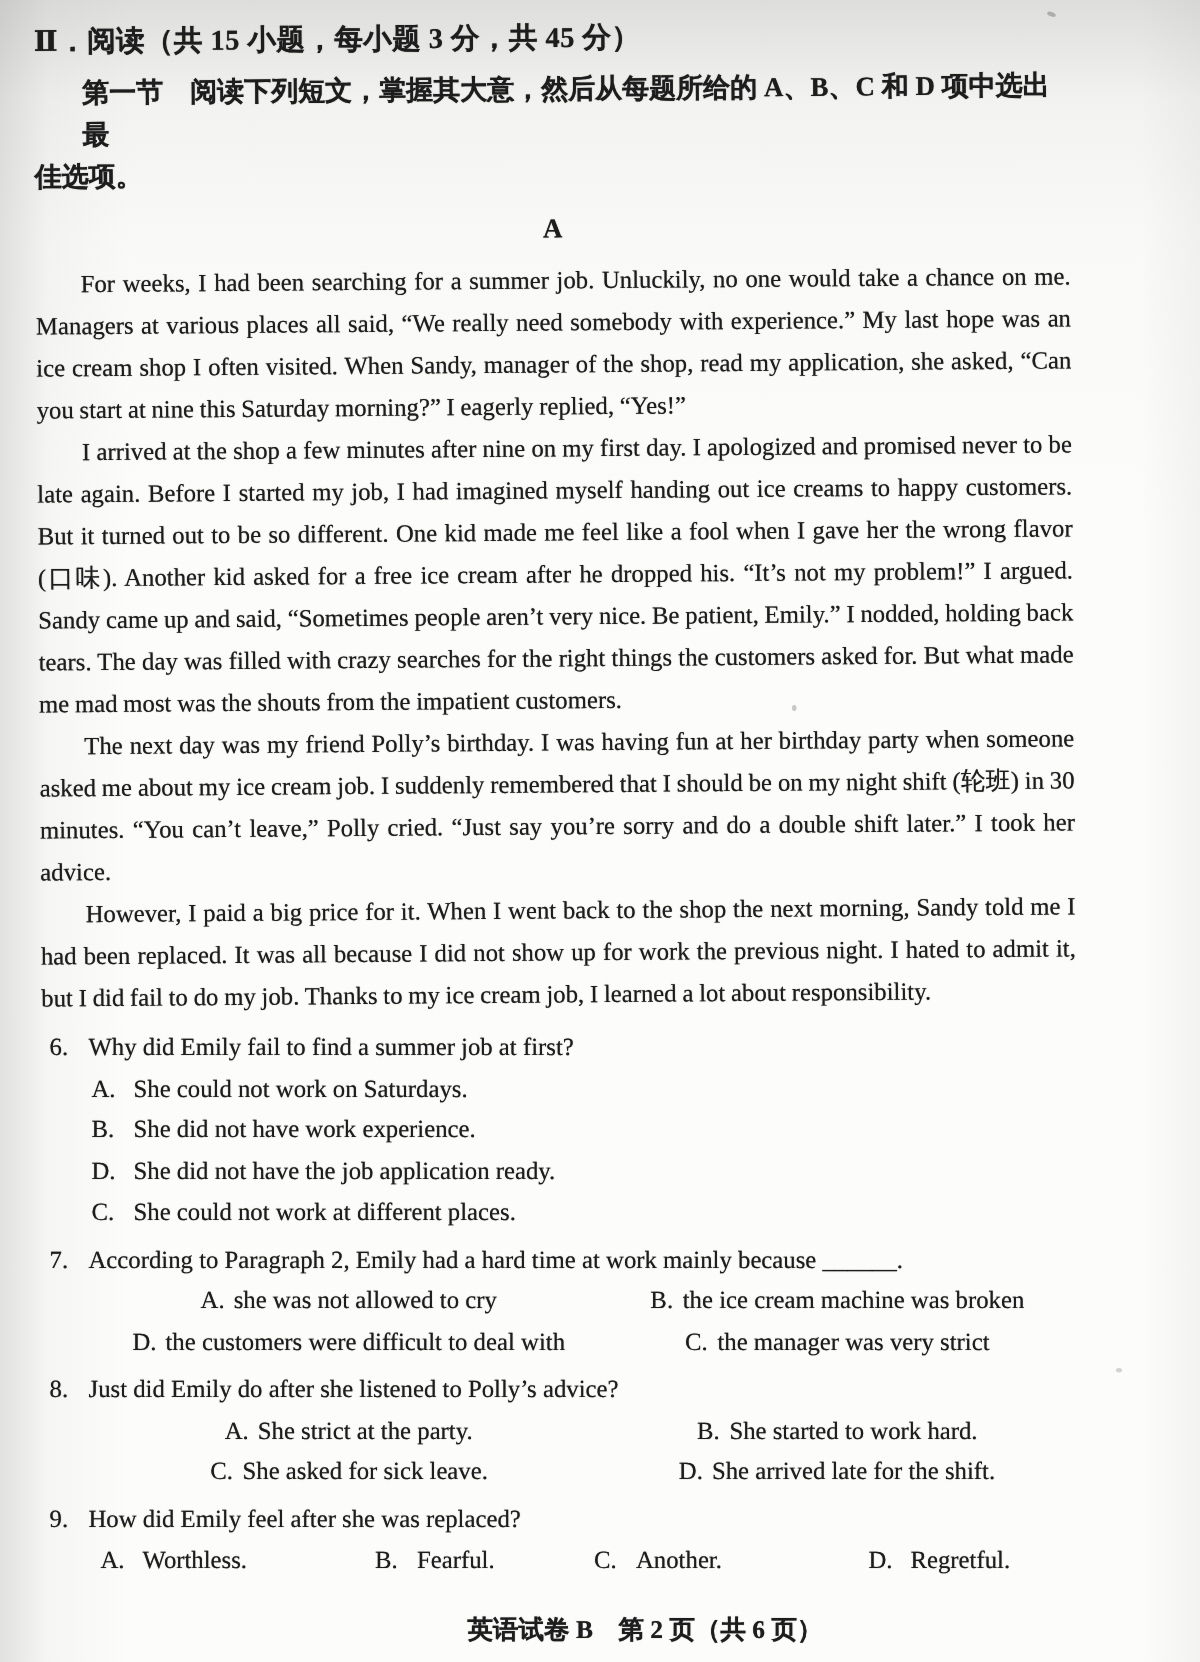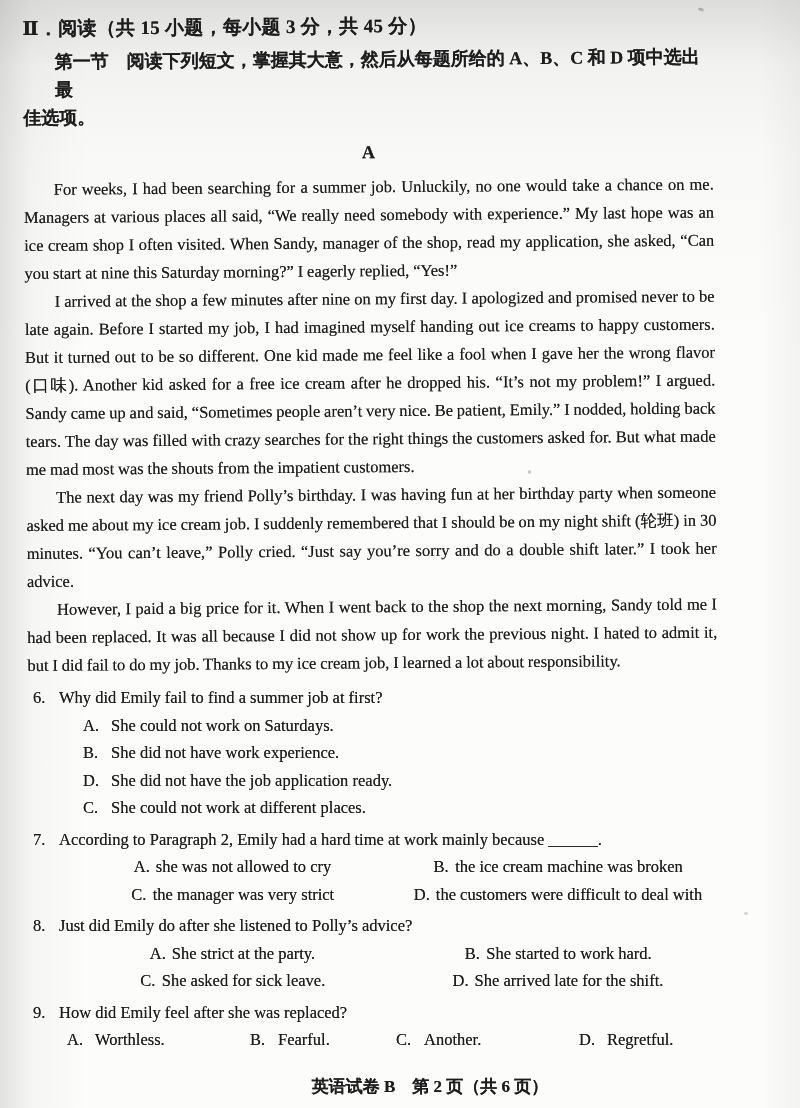--- a/index.html
+++ b/index.html
@@ -38,21 +38,21 @@
     text-align: justify; text-indent: 30px; word-spacing: -0.3px;
   }
 
   .questions { margin-top: 4px; font-size: 16.5px; }
   .q-block { margin-top: 4px; }
   .q-head { display: flex; padding-left: 8px; line-height: 27.5px; }
   .q-num { width: 26px; flex: 0 0 26px; }
   .q-text { flex: 1; font-family: Liberation Serif, serif; }
   .opt { line-height: 27.5px; white-space: nowrap; }
   .opt-label { display: inline-block; min-width: 28px; }
-  .opts-v { margin-left: 58px; }
+  .opts-v { margin-left: 36px; }
   .opts-grid2 { margin-left: 39px; display: grid; grid-template-columns: 331px 1fr; text-align: center; }
   .opts-row4 { margin-left: 42px; display: grid; grid-template-columns: 183px 146px 183px 1fr; }
 
   .footer {
     position: absolute; bottom: 8px; left: 0; width: 800px;
     text-align: center; font-size: 17px; font-weight: 700; line-height: 26px;
     padding-left: 60px; box-sizing: border-box;
   }
 
   .speck { position: absolute; background: rgba(110,110,110,0.45); border-radius: 50%; }
@@ -98,22 +98,22 @@
       </div>
 
       <div class="q-block">
         <div class="q-head">
           <span class="q-num">7.</span>
           <span class="q-text">According to Paragraph 2, Emily had a hard time at work mainly because ______.</span>
         </div>
         <div class="opts-grid2">
           <div class="opt"><span class="opt-label">A.</span><span>she was not allowed to cry</span></div>
           <div class="opt"><span class="opt-label">B.</span><span>the ice cream machine was broken</span></div>
+          <div class="opt"><span class="opt-label">D.</span><span>the customers were difficult to deal with</span></div>
           <div class="opt"><span class="opt-label">C.</span><span>the manager was very strict</span></div>
-          <div class="opt"><span class="opt-label">D.</span><span>the customers were difficult to deal with</span></div>
         </div>
       </div>
 
       <div class="q-block">
         <div class="q-head">
           <span class="q-num">8.</span>
           <span class="q-text">Just did Emily do after she listened to Polly’s advice?</span>
         </div>
         <div class="opts-grid2">
           <div class="opt"><span class="opt-label">A.</span><span>She strict at the party.</span></div>

